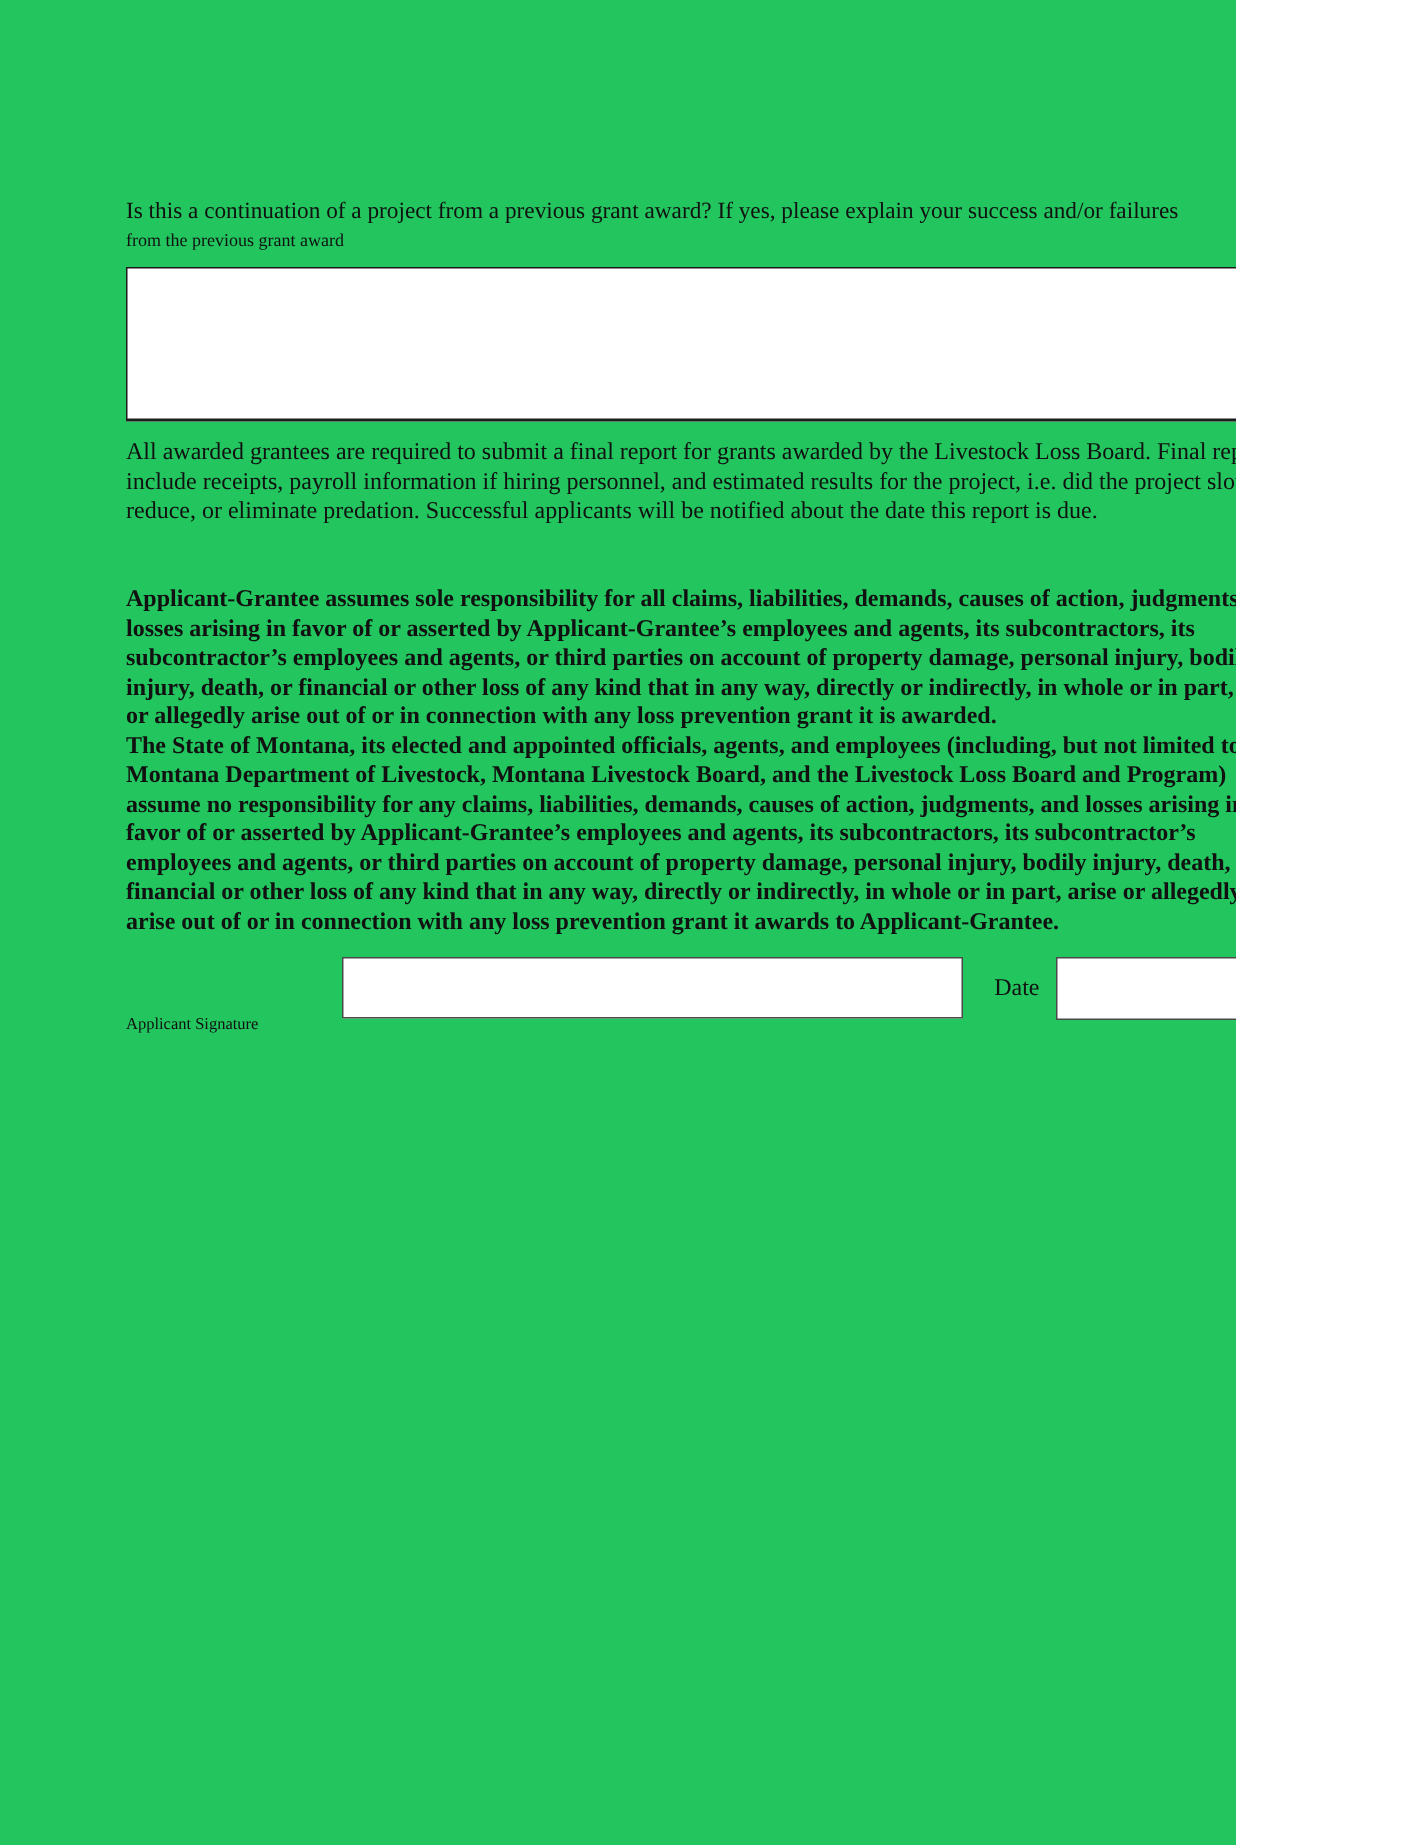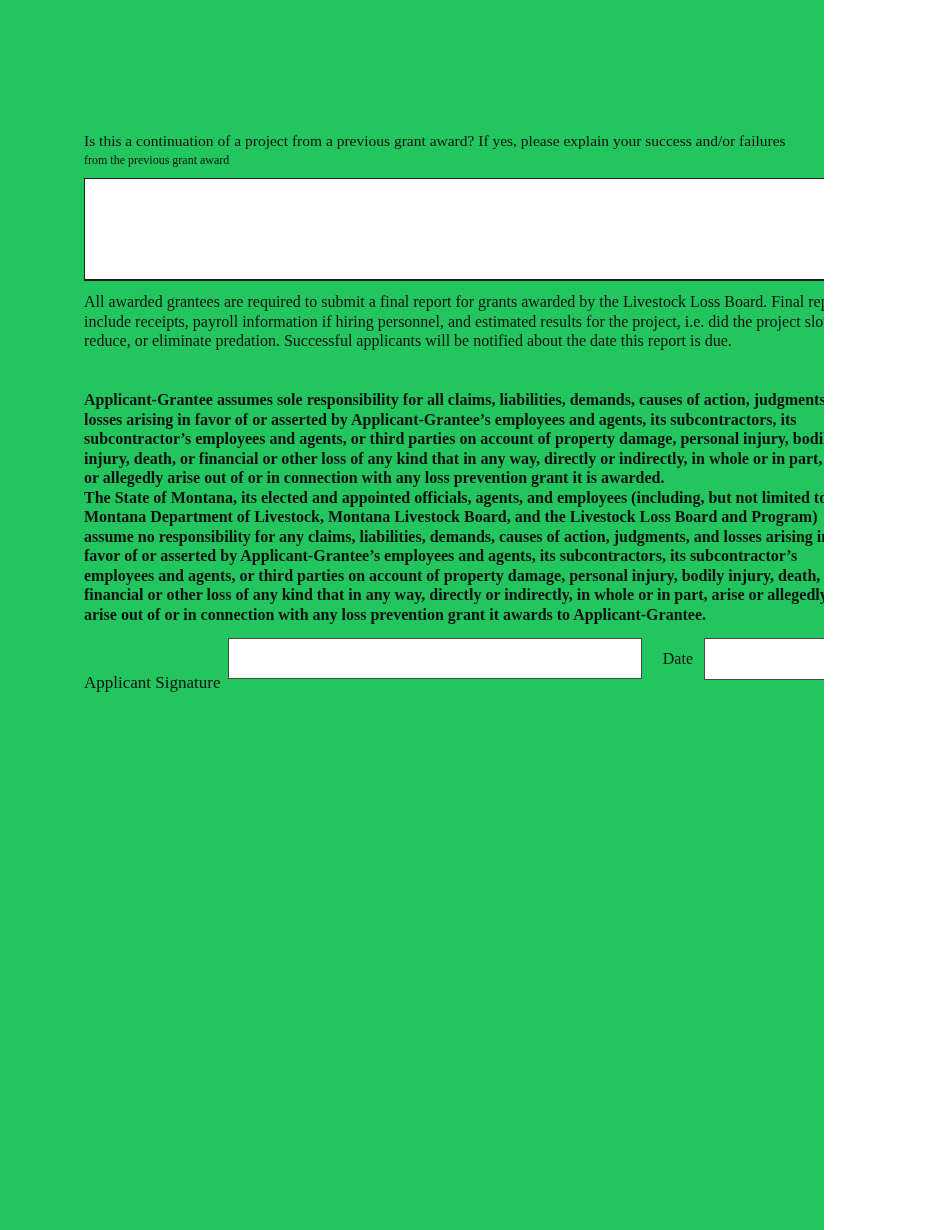--- a/index.html
+++ b/index.html
@@ -65,21 +65,21 @@
     left: 84px;
     top: 636px;
     width: 766px;
     height: 45px;
     display: flex;
     align-items: center;
   }
   .signature-label {
     width: 144px;
     flex: 0 0 144px;
-    font-size: 17px;
+    font-size: 11px;
     margin-top: 48px;
   }
   .signature-input {
     width: 401px;
     height: 39px;
     box-sizing: content-box;
     border: 1px solid #4a4a4a;
     background: #ffffff;
     outline: none;
     font-family: "Liberation Serif", "DejaVu Serif", serif;

